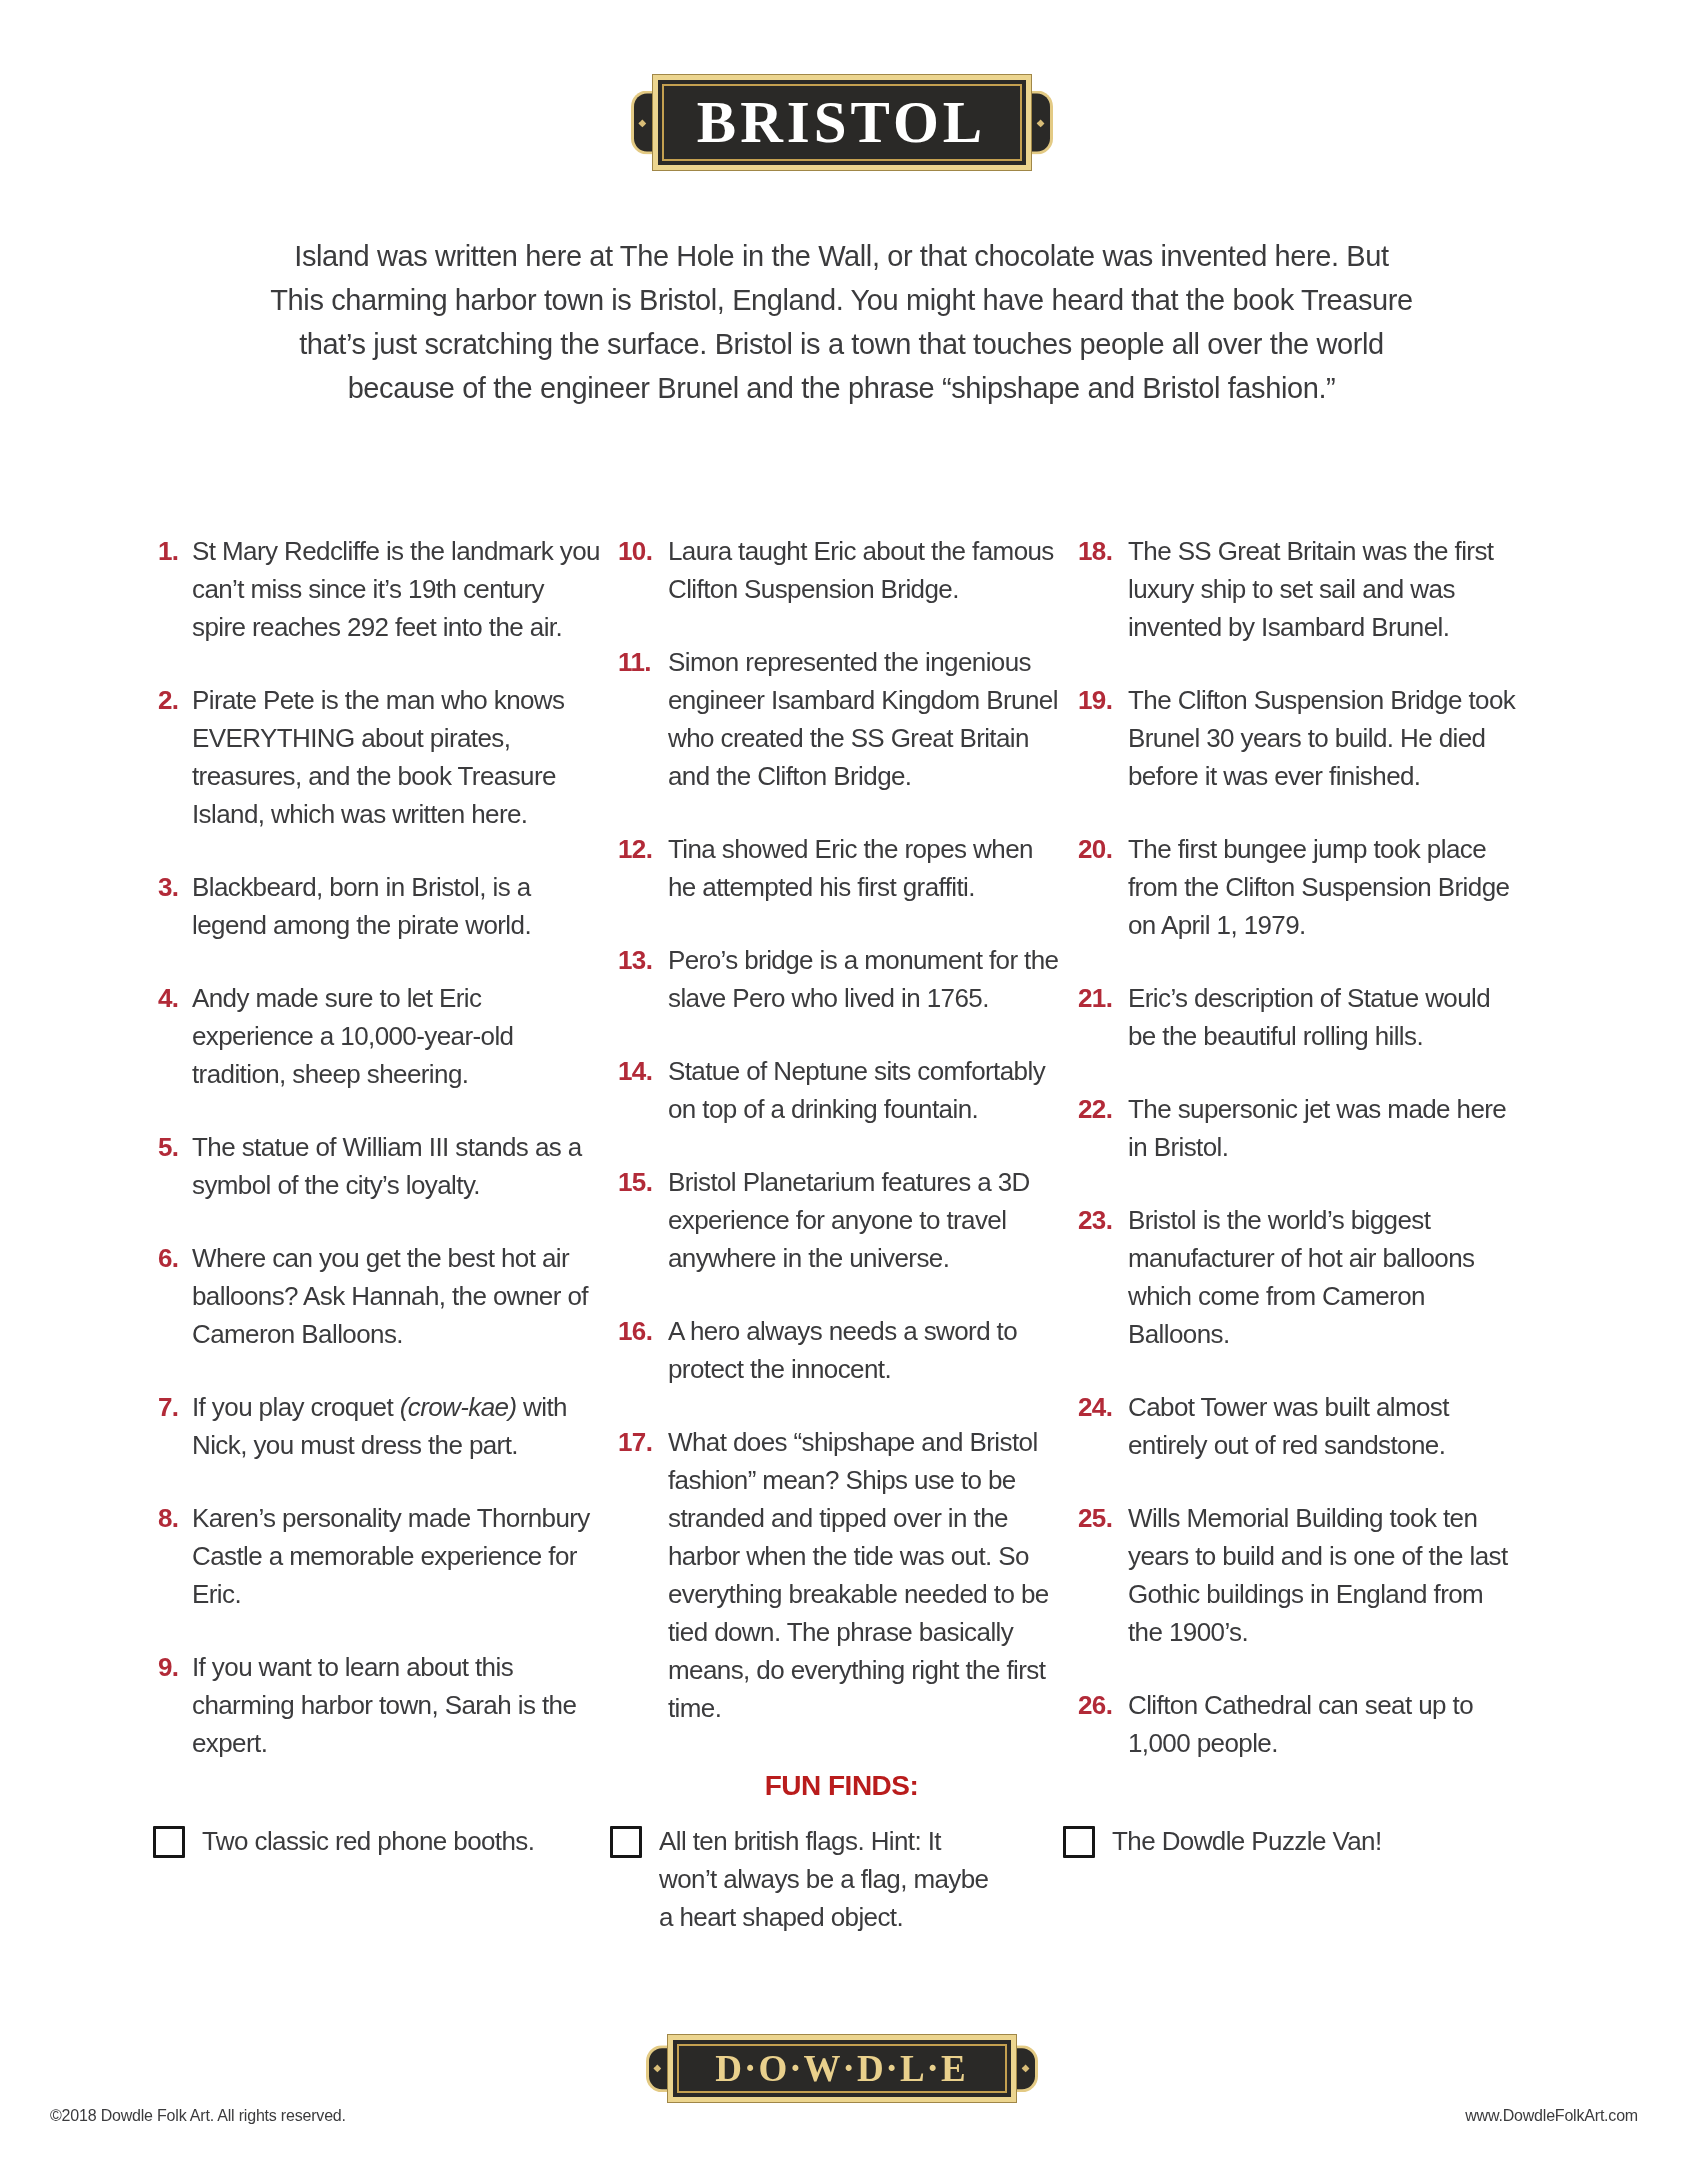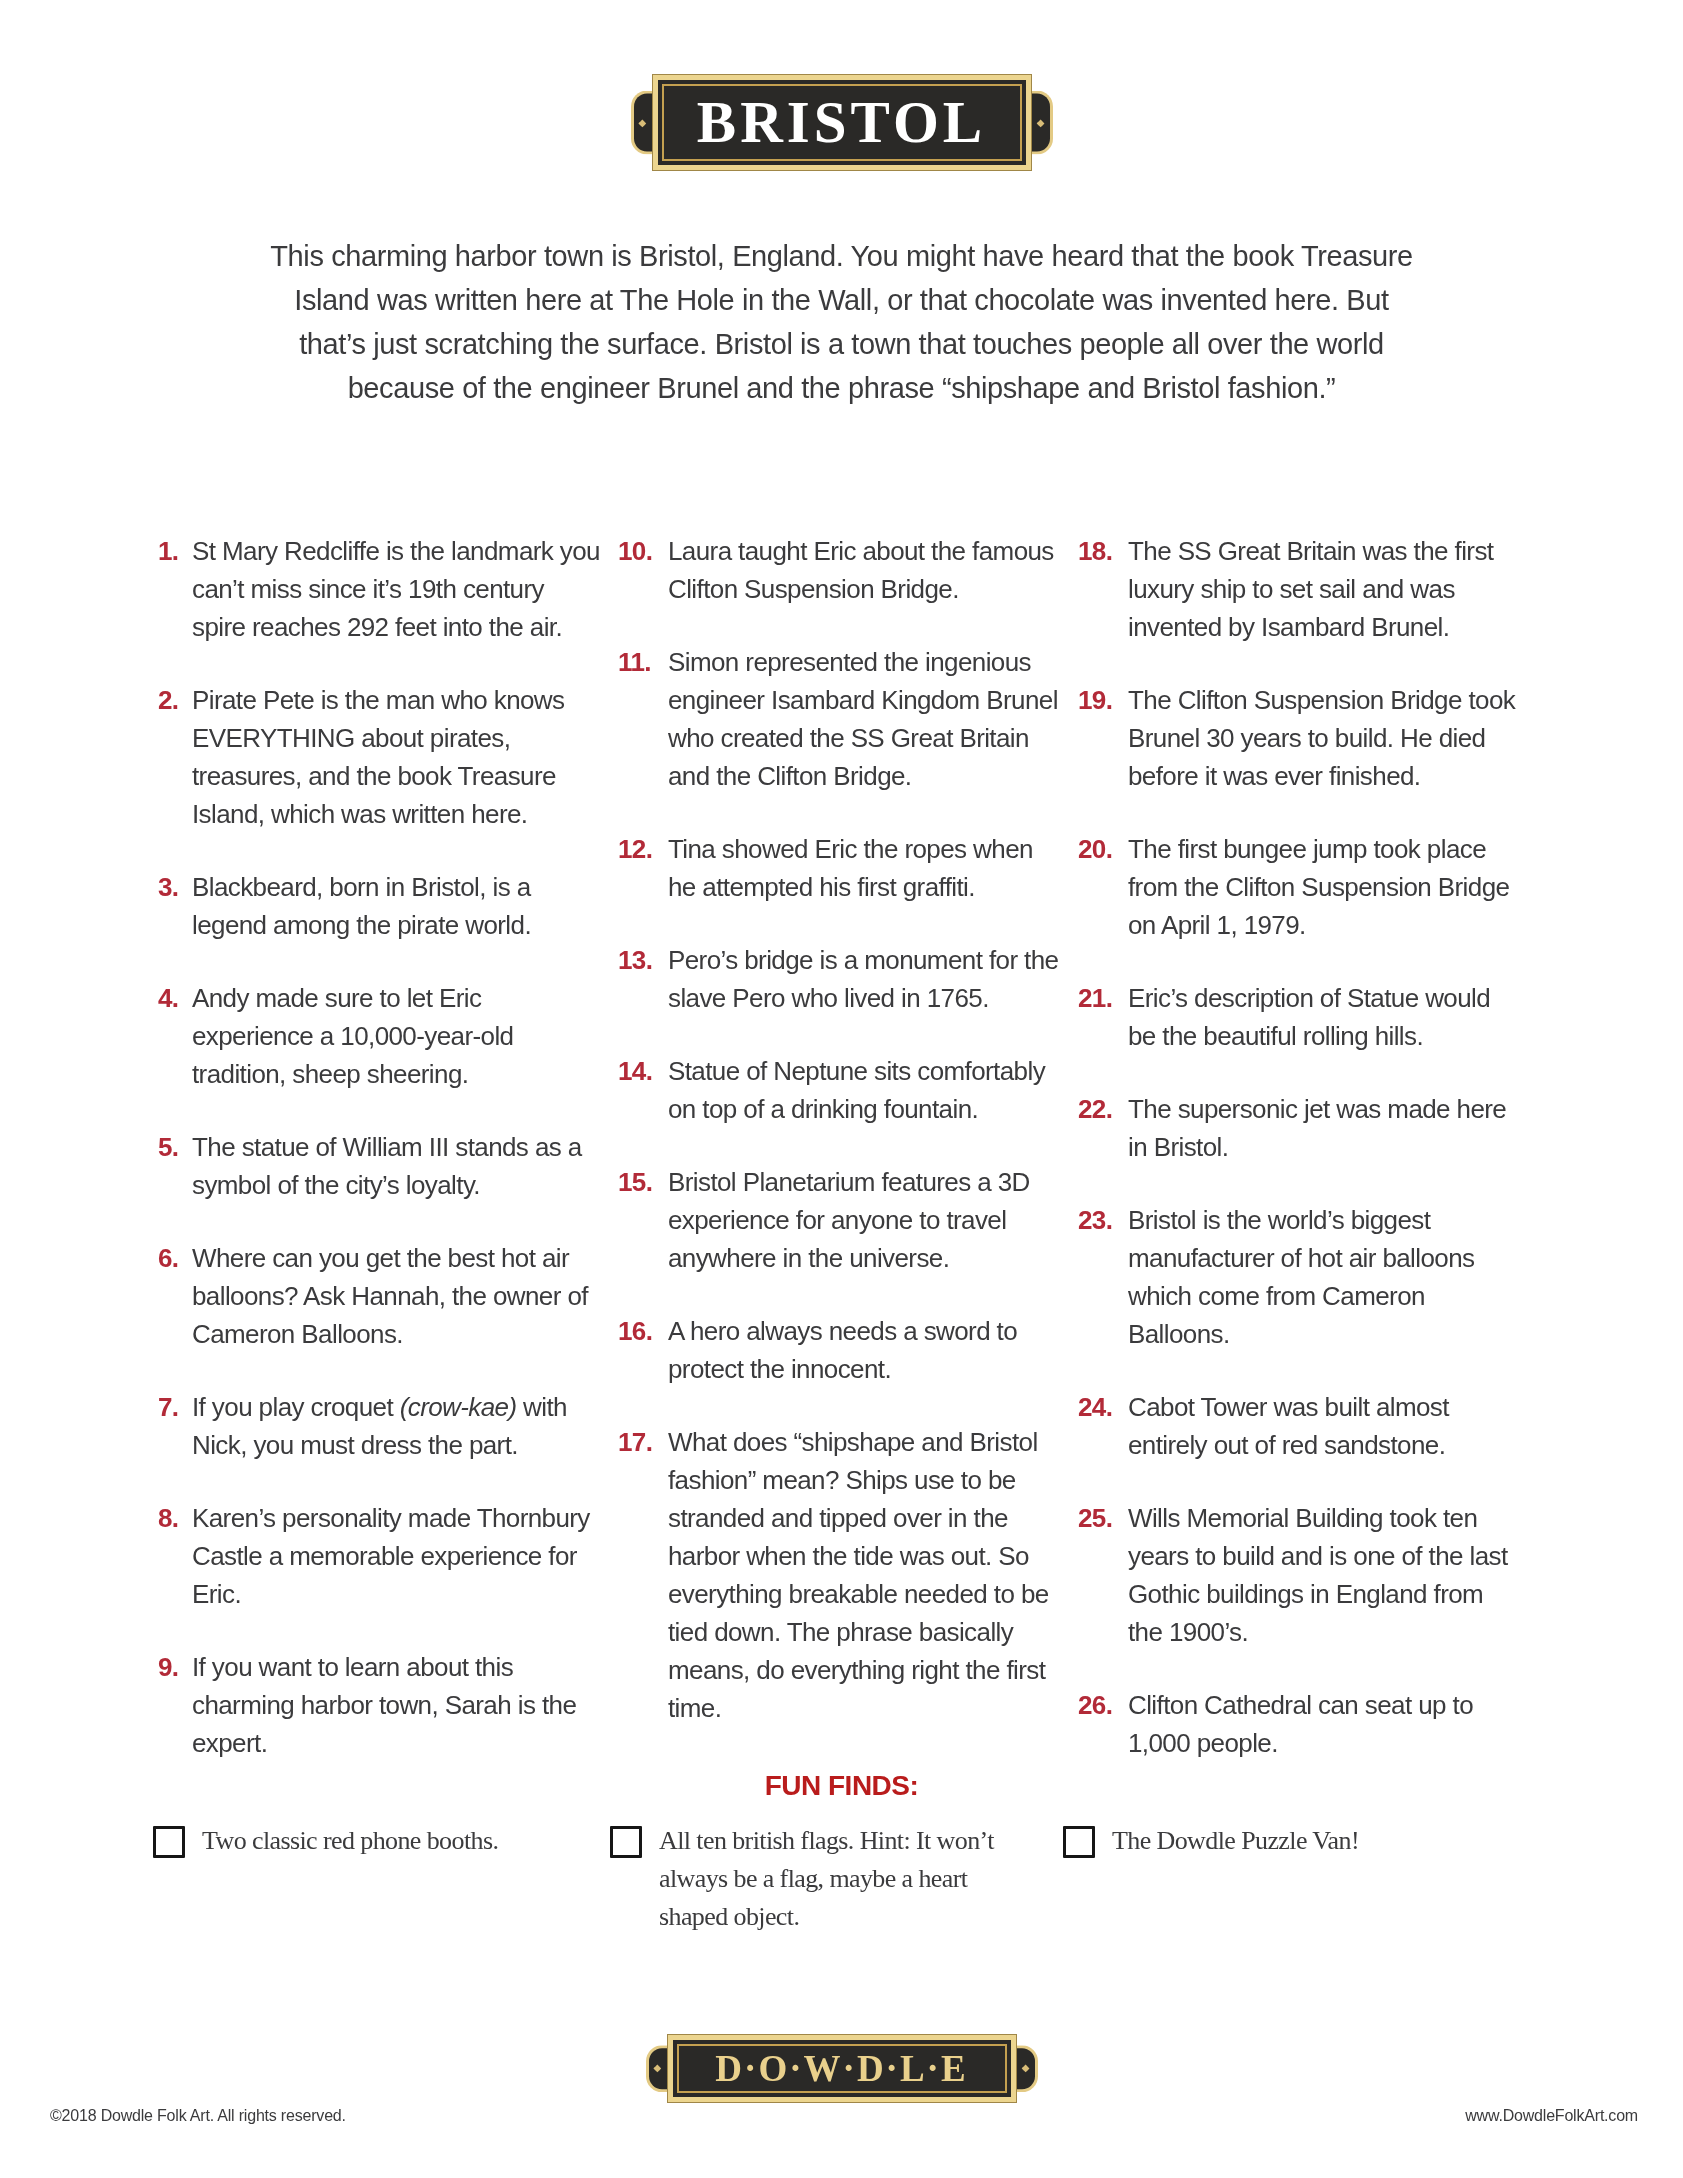--- a/index.html
+++ b/index.html
@@ -71,21 +71,21 @@
   .col.wide-num .item .num { min-width:50px; }
   .item .txt { flex:1 1 auto; padding-right:18px; }
   .item .txt em { font-style:italic; }
 
   
   #fun-title {
     position:absolute; top:1770px; left:0; right:0;
     text-align:center; font-size:28px; font-weight:bold;
     letter-spacing:-0.5px; color:#b91c1c;
   }
-  #fun-finds { position:absolute; top:1822px; left:153px; right:36px; display:flex;font-family:Liberation Serif, serif; }
+  #fun-finds { position:absolute; top:1822px; left:153px; right:36px; display:flex; }
   .fun-item { display:flex; align-items:flex-start; flex:0 0 auto; }
   .fun-item:nth-child(1) { width:457px; }
   .fun-item:nth-child(2) { width:453px; }
   .fun-item:nth-child(3) { flex:1 1 auto; }
   .checkbox {
     flex:0 0 auto; width:26px; height:26px; margin-top:4px;
     border:3px solid #161616; background:#ffffff; border-radius:1px;
   }
   .fun-label {
     margin-left:17px; padding-right:59px;
@@ -111,22 +111,22 @@
       </div>
     <div class="ear right">
         <span class="orn">◆</span>
       </div>
     <div class="main">
       <span class="label">BRISTOL</span>
     </div>
   </div>
 
   <div id="intro">
+    <div>Island was written here at The Hole in the Wall, or that chocolate was invented here. But</div>
     <div>This charming harbor town is Bristol, England. You might have heard that the book Treasure</div>
-    <div>Island was written here at The Hole in the Wall, or that chocolate was invented here. But</div>
     <div>that’s just scratching the surface. Bristol is a town that touches people all over the world</div>
     <div>because of the engineer Brunel and the phrase “shipshape and Bristol fashion.”</div>
   </div>
 
   <div id="list">
       <div class="col">
         <div class="item">
           <span class="num">1.</span>
           <span class="txt">St Mary Redcliffe is the landmark you can’t miss since it’s 19th century spire reaches 292 feet into the air.</span>
         </div>

